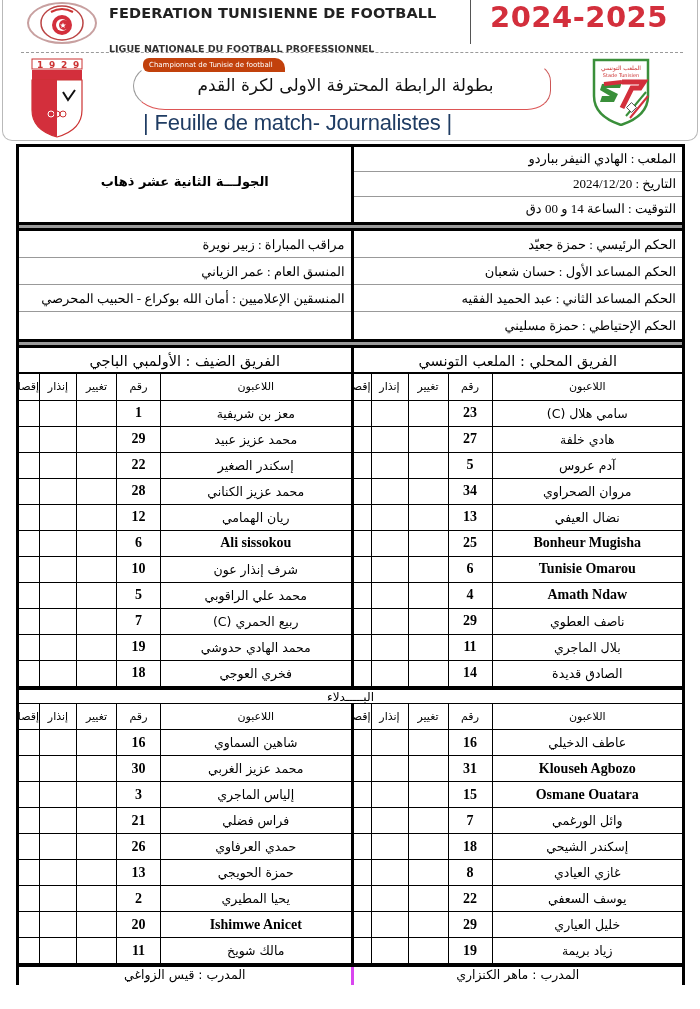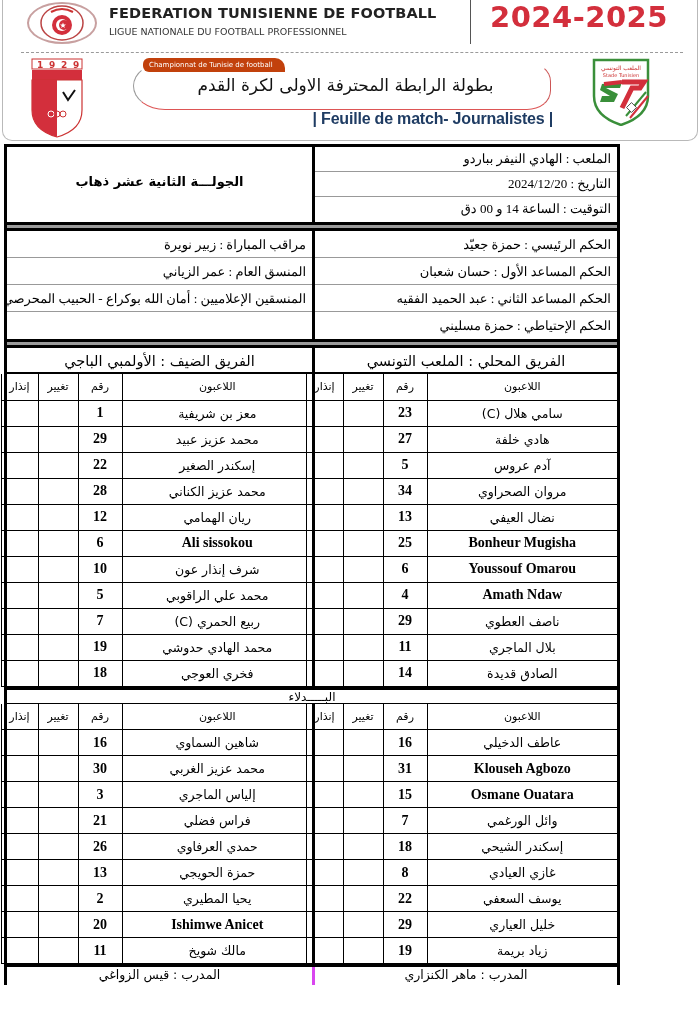--- a/index.html
+++ b/index.html
@@ -16,22 +16,22 @@
     position: absolute; left: 24px; top: 2px; width: 70px; height: 42px;
     border-radius: 50%; border: 2px solid #c8a0a0; background: #fff;
     display: flex; align-items: center; justify-content: center;
   }
   .fed-title {
     position: absolute; left: 106px; top: 5px; width: 350px;
     font-family: "DejaVu Sans", sans-serif; font-weight: bold; font-size: 14.5px; color: #222;
     letter-spacing: 0.1px; white-space: nowrap;
   }
   .fed-subtitle {
-    position: absolute; left: 106px; top: 26px;
-    font-family: "DejaVu Sans", sans-serif; font-weight: normal; font-size: 9.5px; color: #333;
+    position: absolute; left: 106px; top: 43px;
+    font-family: "DejaVu Sans", sans-serif; font-weight: bold; font-size: 9.5px; color: #333;
     white-space: nowrap;
   }
   .vbar { position: absolute; left: 467px; top: 0; width: 1px; height: 44px; background: #555; }
   .season {
     position: absolute; left: 487px; top: 0;
     font-family: "DejaVu Sans", sans-serif; font-weight: bold; font-size: 29px; color: #d32f3c;
     letter-spacing: 0.5px;
   }
   .dash-line {
     position: absolute; left: 18px; top: 52px; width: 662px; height: 0;
@@ -54,27 +54,27 @@
     border: 1.5px solid #c55; border-color: #c55 #c55 #c55 #999;
     border-radius: 40px 30px 30px 40px / 30px 24px 24px 30px;
     border-top-color: transparent; border-bottom-color: #d55;
   }
   .champ-ar {
     position: absolute; left: 145px; top: 75px; width: 395px; text-align: center;
     font-family: "DejaVu Sans", sans-serif; font-size: 17px; color: #111; direction: rtl;
     white-space: nowrap;
   }
   .sheet-title {
-    position: absolute; left: 140px; top: 110px; width: 410px; text-align: right;
-    font-family: "Liberation Sans", sans-serif; font-weight: bold; font-size: 16px; color: #1f3c63;
+    position: absolute; left: 140px; top: 110px; width: 410px; text-align: left;
+    font-family: "Liberation Sans", sans-serif; font-weight: normal; font-size: 22px; color: #1f3c63;
     letter-spacing: -0.2px; white-space: nowrap;
   }
 
   
-  .sheet { position: absolute; left: 4px; top: 144px; width: 616px; direction: rtl;
+  .sheet { position: absolute; left: 16px; top: 144px; width: 669px; direction: rtl;
            font-family: "Liberation Serif", serif; font-size: 13px; }
   .box { border: 3px solid #000; border-bottom: none; display: flex; }
   .half { width: 50%; }
   .half.right { border-left: 3px solid #000; }
   .line { height: 25px; line-height: 24px; padding: 0 6px; border-bottom: 1px solid #999; white-space: nowrap; overflow: hidden; }
   .line:last-child { border-bottom: none; }
   .line.last { border-bottom: none; }
   .grey-sep { height: 9px; background: #9b9b9b; border-left: 3px solid #000; border-right: 3px solid #000;
               border-top: 3px solid #000; border-bottom: 3px solid #000; }
   .bold { font-weight: normal; }
@@ -250,21 +250,21 @@
               <td></td>
             </tr>
             <tr>
               <td class="name latin">Bonheur Mugisha</td>
               <td class="num">25</td>
               <td></td>
               <td></td>
               <td></td>
             </tr>
             <tr>
-              <td class="name latin">Youssouf Omarou</td>
+              <td class="name latin">Tunisie Omarou</td>
               <td class="num">6</td>
               <td></td>
               <td></td>
               <td></td>
             </tr>
             <tr>
               <td class="name latin">Amath Ndaw</td>
               <td class="num">4</td>
               <td></td>
               <td></td>

